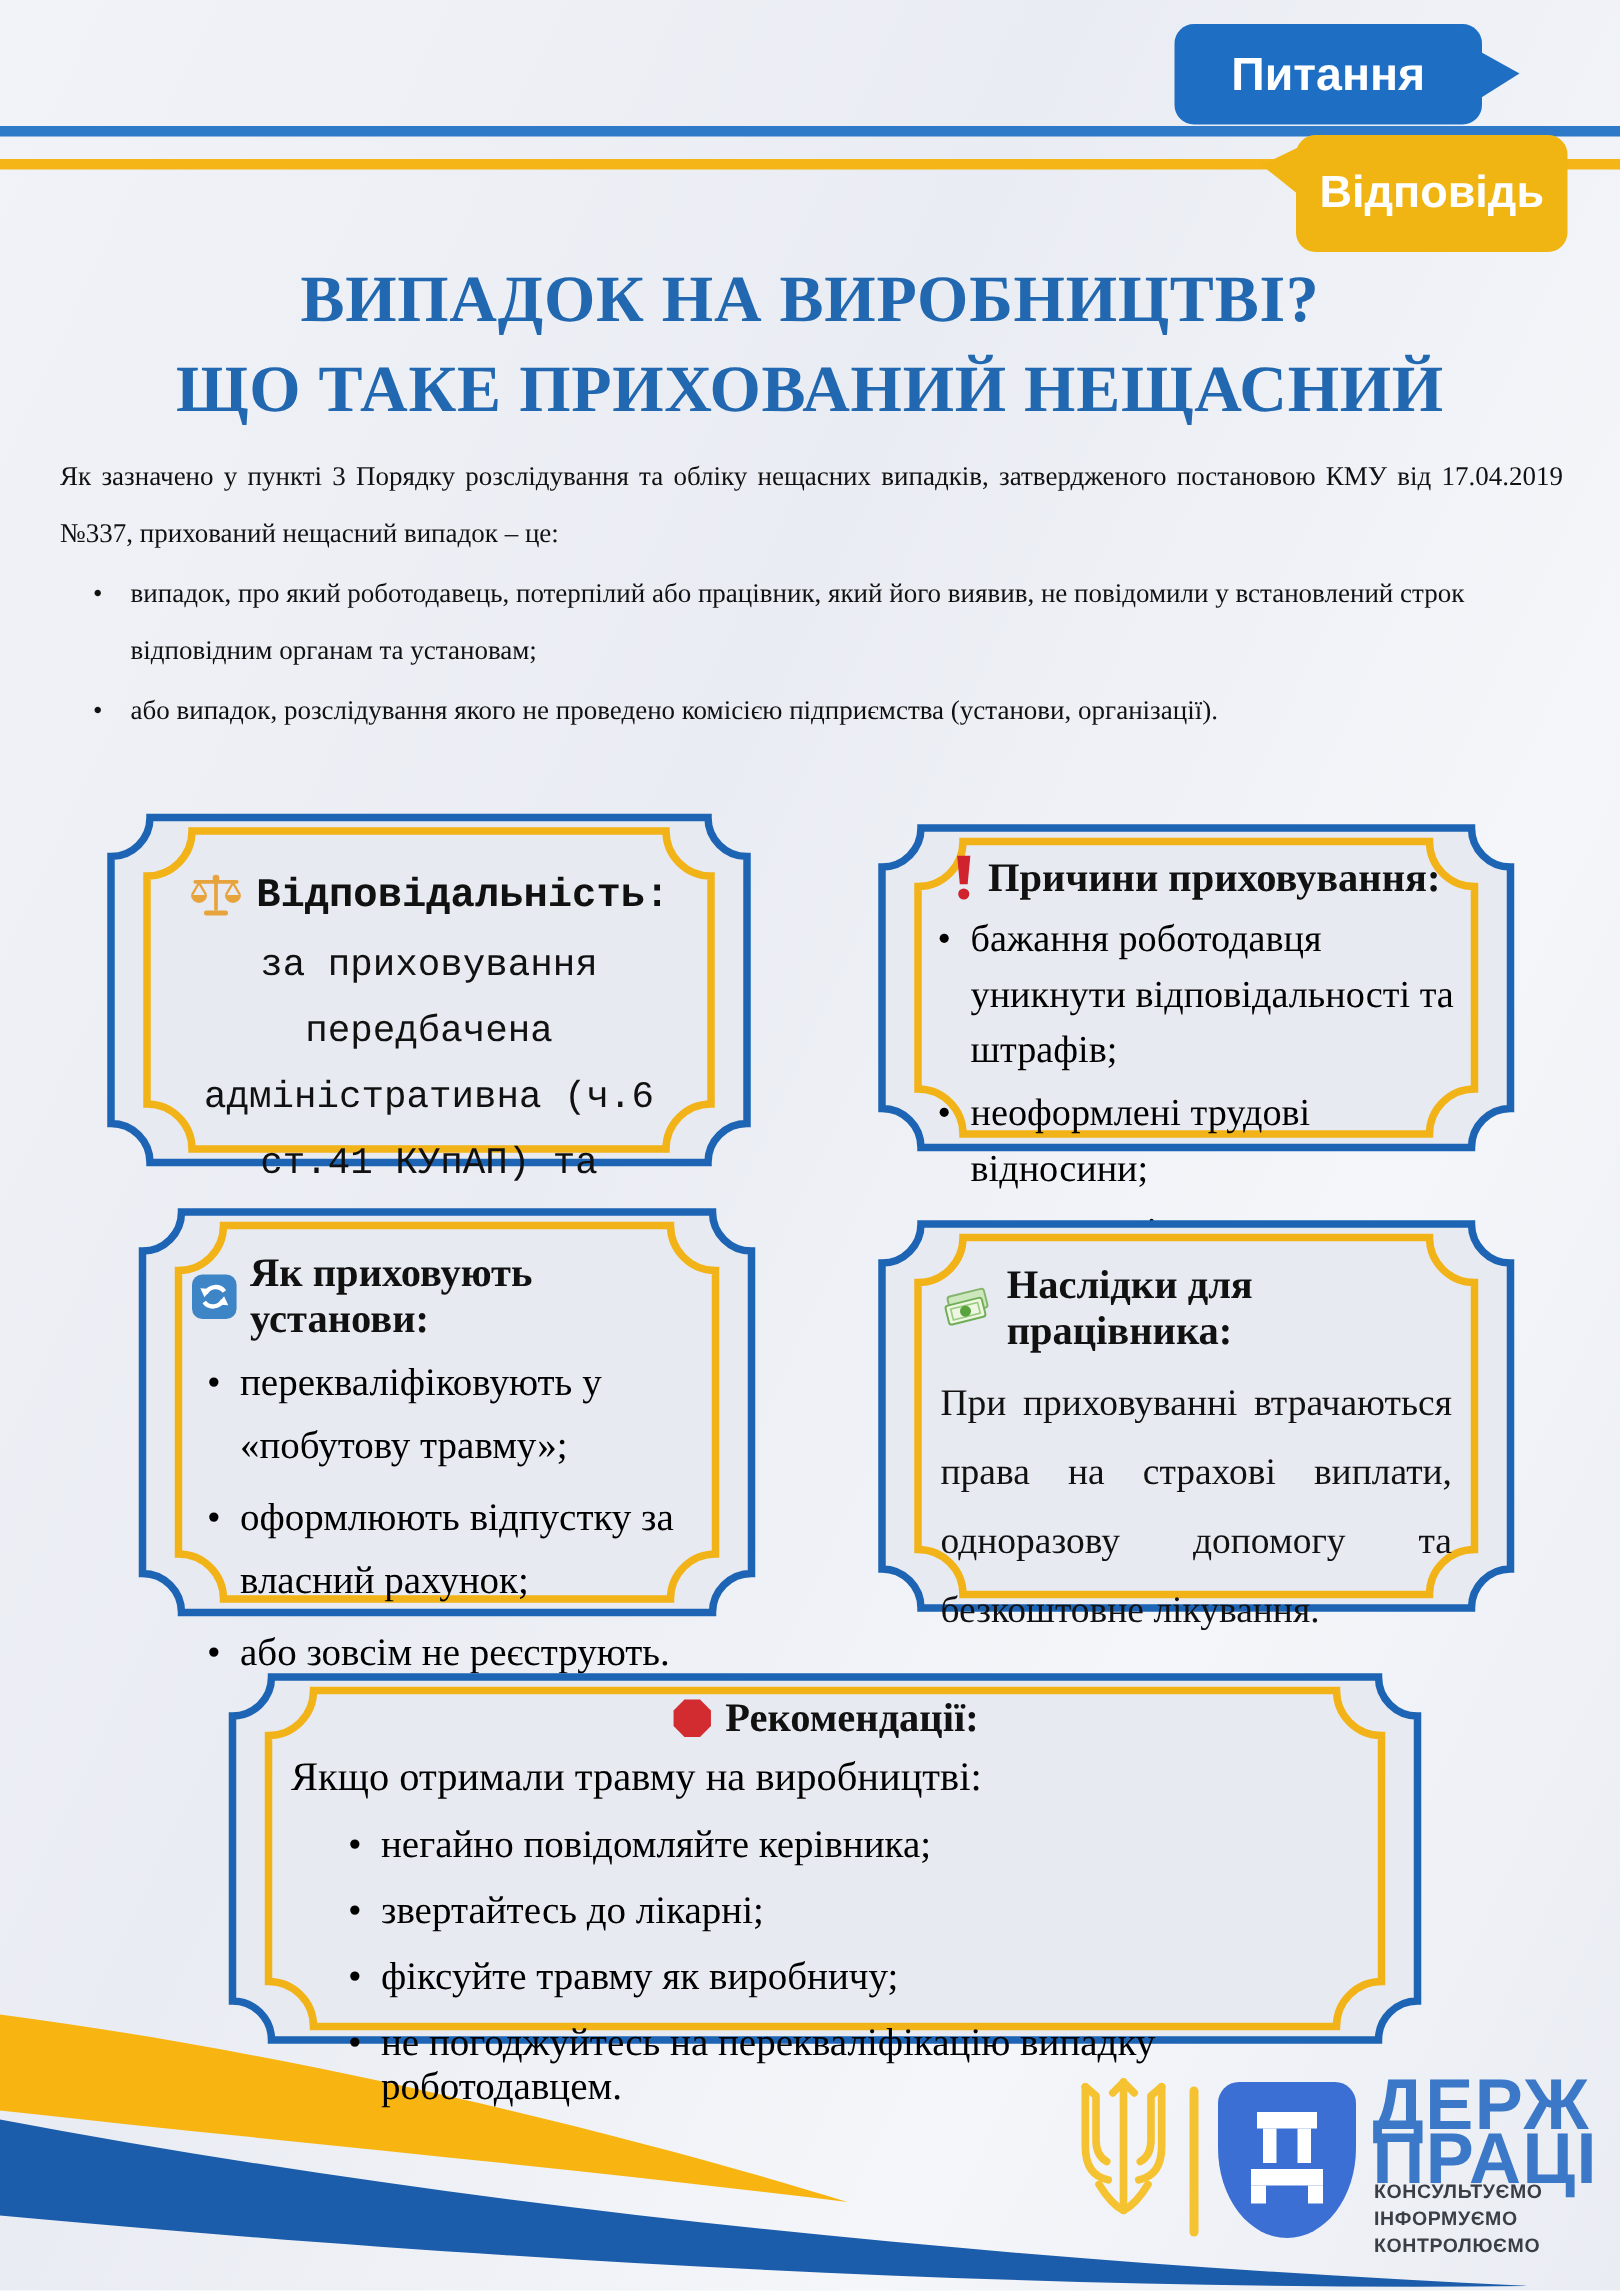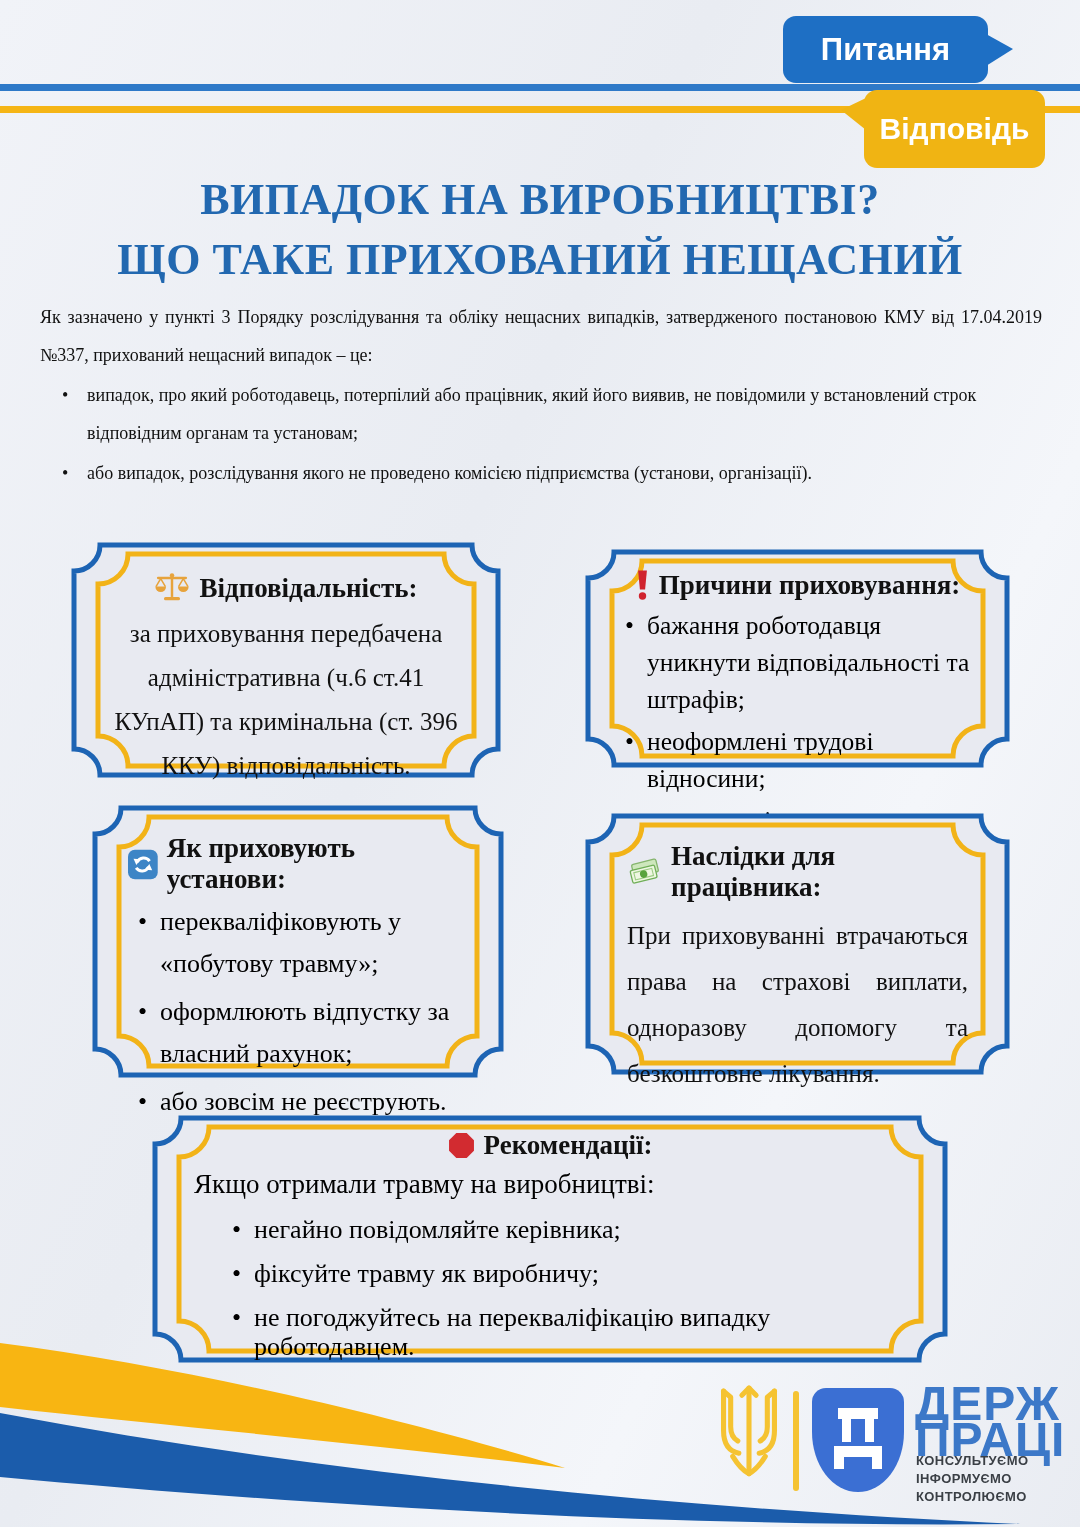--- a/index.html
+++ b/index.html
@@ -34,21 +34,21 @@
   .plaque{z-index:2;}
   .plaque svg.frame{position:absolute;left:0;top:0;}
   .plaque .content{position:relative;z-index:1;height:100%;box-sizing:border-box;}
   .card-title{display:flex;align-items:center;justify-content:center;gap:9px;
     font-weight:bold;font-size:27px;color:#111;}
   .card-body{color:#111;}
   .cblist{margin:6px 0 0 0;padding:0;list-style:none;}
   .cblist li{position:relative;padding-left:32px;margin-top:5px;line-height:38px;}
   .cblist li::before{content:"•";position:absolute;left:10px;top:0;}
   #card-resp{left:71px;top:542px;width:430px;height:236px;}
-  #card-resp .content{padding:30px 40px 0;}
+  #card-resp .content{padding:40px 40px 0;font-family:Liberation Mono, monospace;}
   #card-resp .card-body{margin-top:8px;text-align:center;font-size:25px;line-height:44px;}
   #card-reasons{left:585px;top:549px;width:425px;height:219px;}
   #card-reasons .content{padding:20px 30px 0;}
   #card-reasons .cblist li{font-size:25.5px;line-height:37px;}
   #card-how{left:92px;top:805px;width:412px;height:273px;}
   #card-how .content{padding:28px 36px 0;}
   #card-how .cblist li{font-size:26px;line-height:42px;margin-top:6px;}
   #card-cons{left:585px;top:813px;width:425px;height:262px;}
   #card-cons .content{padding:28px 42px 0;}
   #card-cons .card-body{margin-top:10px;text-align:justify;font-size:25px;line-height:46px;}
@@ -200,20 +200,21 @@
     <div class="content">
       <div class="card-title">
         <svg width="27" height="27" viewBox="0 0 26 26">
           <polygon points="8,1 18,1 25,8 25,18 18,25 8,25 1,18 1,8" fill="#d22b30"></polygon>
         </svg>
         <span>Рекомендації:</span>
       </div>
       <div class="lead">Якщо отримали травму на виробництві:</div>
       <ul class="cblist">
         <li>негайно повідомляйте керівника;</li>
+        <li>звертайтесь до лікарні;</li>
         <li>фіксуйте травму як виробничу;</li>
         <li>не погоджуйтесь на перекваліфікацію випадку роботодавцем.</li>
       </ul>
     </div>
   </div>
 
   <svg class="abs swoosh" width="1080" height="200" viewBox="0 0 1080 200">
     <path d="M0,16 C200,42 420,96 565,141 C380,118 180,100 0,80 Z" fill="#f8b512"></path>
     <path d="M0,86 C340,150 700,182 1020,197 C660,201 280,176 0,150 Z" fill="#1b5cab"></path>
   </svg>

